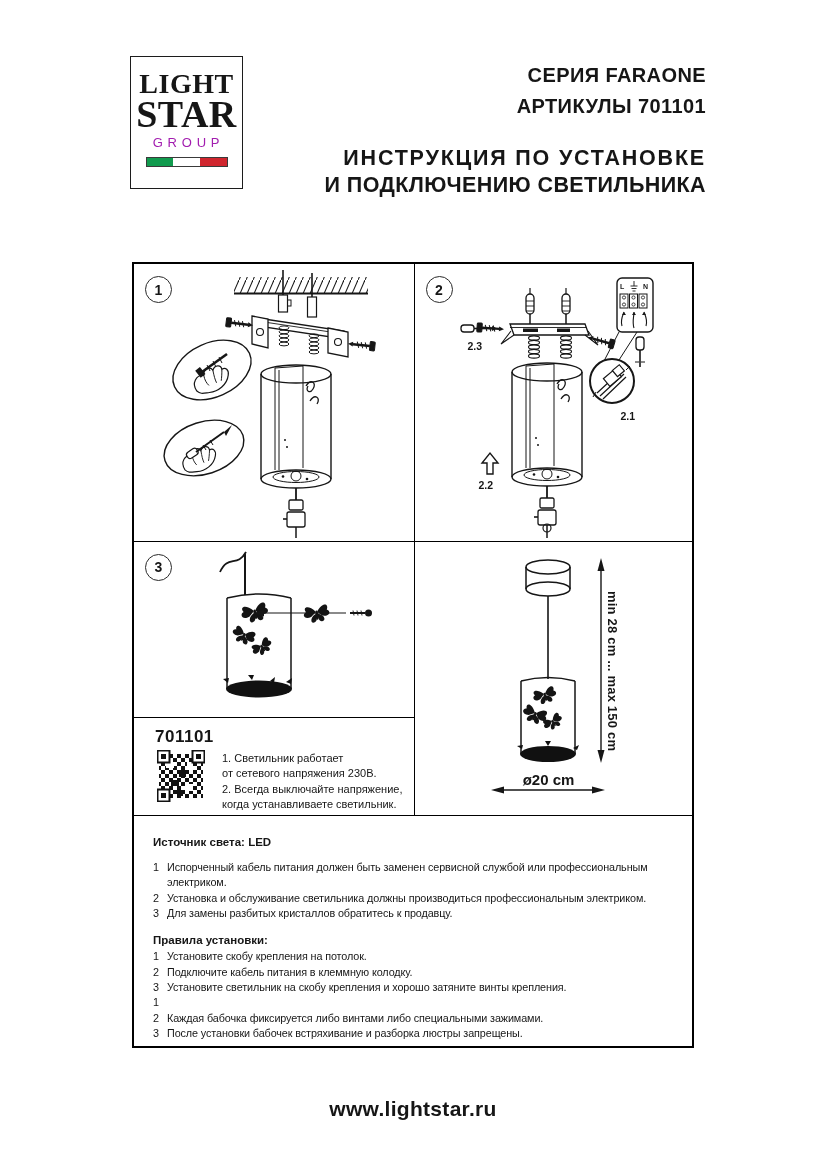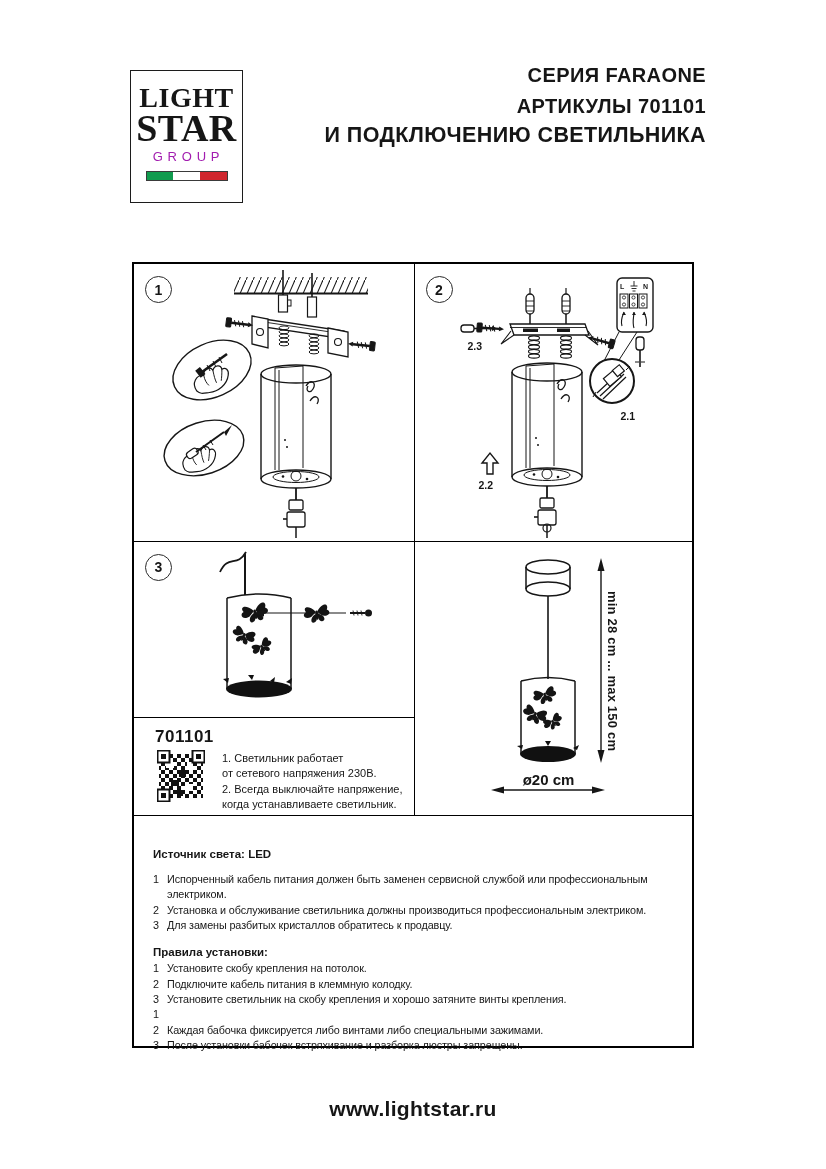--- a/index.html
+++ b/index.html
@@ -1,19 +1,19 @@
 <!DOCTYPE html>
 <html><head>
 <meta charset="utf-8">
 <style>
   html,body{margin:0;padding:0;background:#ffffff;}
   .page{position:relative;width:826px;height:1169px;background:#fff;overflow:hidden;
         font-family:"Liberation Sans",sans-serif;color:#161616;}
   
-  .logo-box{position:absolute;left:130px;top:70px;width:113px;height:133px;
+  .logo-box{position:absolute;left:130px;top:56px;width:113px;height:133px;
             border:1.5px solid #1c1c1c;box-sizing:border-box;text-align:center;}
   .logo-light{font-family:"Liberation Serif",serif;font-weight:bold;font-size:28px;
               letter-spacing:0.5px;line-height:1;margin-top:13px;}
   .logo-star{font-family:"Liberation Serif",serif;font-weight:bold;font-size:38px;
              letter-spacing:0.5px;line-height:0.88;}
   .logo-group{font-size:13px;letter-spacing:4.8px;margin-top:4px;color:#a21caf;text-indent:4px;}
   .logo-flag{width:82px;height:10px;margin:7px auto 0;display:flex;border:1px solid #3a3a3a;box-sizing:border-box;}
   .logo-flag div{flex:1;height:100%;}
   .title-block{position:absolute;right:120px;top:60px;text-align:right;}
   .t-line{font-size:20px;font-weight:bold;line-height:31px;letter-spacing:0.4px;}
@@ -34,21 +34,21 @@
             border-radius:50%;box-sizing:border-box;display:flex;align-items:center;justify-content:center;
             font-size:14px;font-weight:bold;background:#fff;}
   .mini-label{position:absolute;font-size:10.5px;font-weight:bold;}
   .art-code{position:absolute;left:21px;top:9px;font-size:17px;font-weight:bold;letter-spacing:0.5px;}
   .art-qr{position:absolute;left:23px;top:32px;}
   .art-warn{position:absolute;left:88px;top:33px;width:182px;font-size:11px;line-height:15.5px;}
   .dim-v{position:absolute;left:190px;top:46px;height:168px;writing-mode:vertical-rl;
          font-size:13px;font-weight:bold;text-align:center;letter-spacing:0.2px;}
   .dim-h{position:absolute;left:82px;top:229px;width:104px;text-align:center;font-size:15px;font-weight:bold;}
   
-  .src{font-size:11.5px;font-weight:bold;margin:16px 0 12px 0;}
+  .src{font-size:11.5px;font-weight:bold;margin:4px 0 12px 0;}
   .sec-title{font-size:11.5px;font-weight:bold;margin:12px 0 3.5px 0;}
   .row{display:flex;font-size:10.8px;line-height:15.4px;letter-spacing:-0.1px;}
   .row .num{width:14px;flex:0 0 14px;}
   
   .footer{position:absolute;left:0;right:0;top:1097px;text-align:center;
           font-size:21px;font-weight:bold;letter-spacing:0.3px;}
 </style>
 </head>
 <body>
 
@@ -119,20 +119,21 @@
     <div class="logo-flag">
       <div style="background-color: rgb(17, 155, 78);"></div>
       <div style="background-color: rgb(255, 255, 255);"></div>
       <div style="background-color: rgb(208, 38, 46);"></div>
     </div>
   </div>
 
   <div class="title-block">
     <div class="t-line">СЕРИЯ FARAONE</div>
     <div class="t-line">АРТИКУЛЫ 701101</div>
+    <div class="t-inst1">ИНСТРУКЦИЯ ПО УСТАНОВКЕ</div>
     <div class="t-inst2">И ПОДКЛЮЧЕНИЮ СВЕТИЛЬНИКА</div>
   </div>
 
   <div class="grid">
 
     <div class="panel p1">
       <svg width="279" height="274" viewBox="0 0 279 274">
         <rect x="100" y="13" width="134" height="16" fill="url(#hat)"></rect>
         <line x1="100" y1="29.5" x2="234" y2="29.5" stroke="#161616" stroke-width="2"></line>
         <g stroke="#161616" fill="none">

